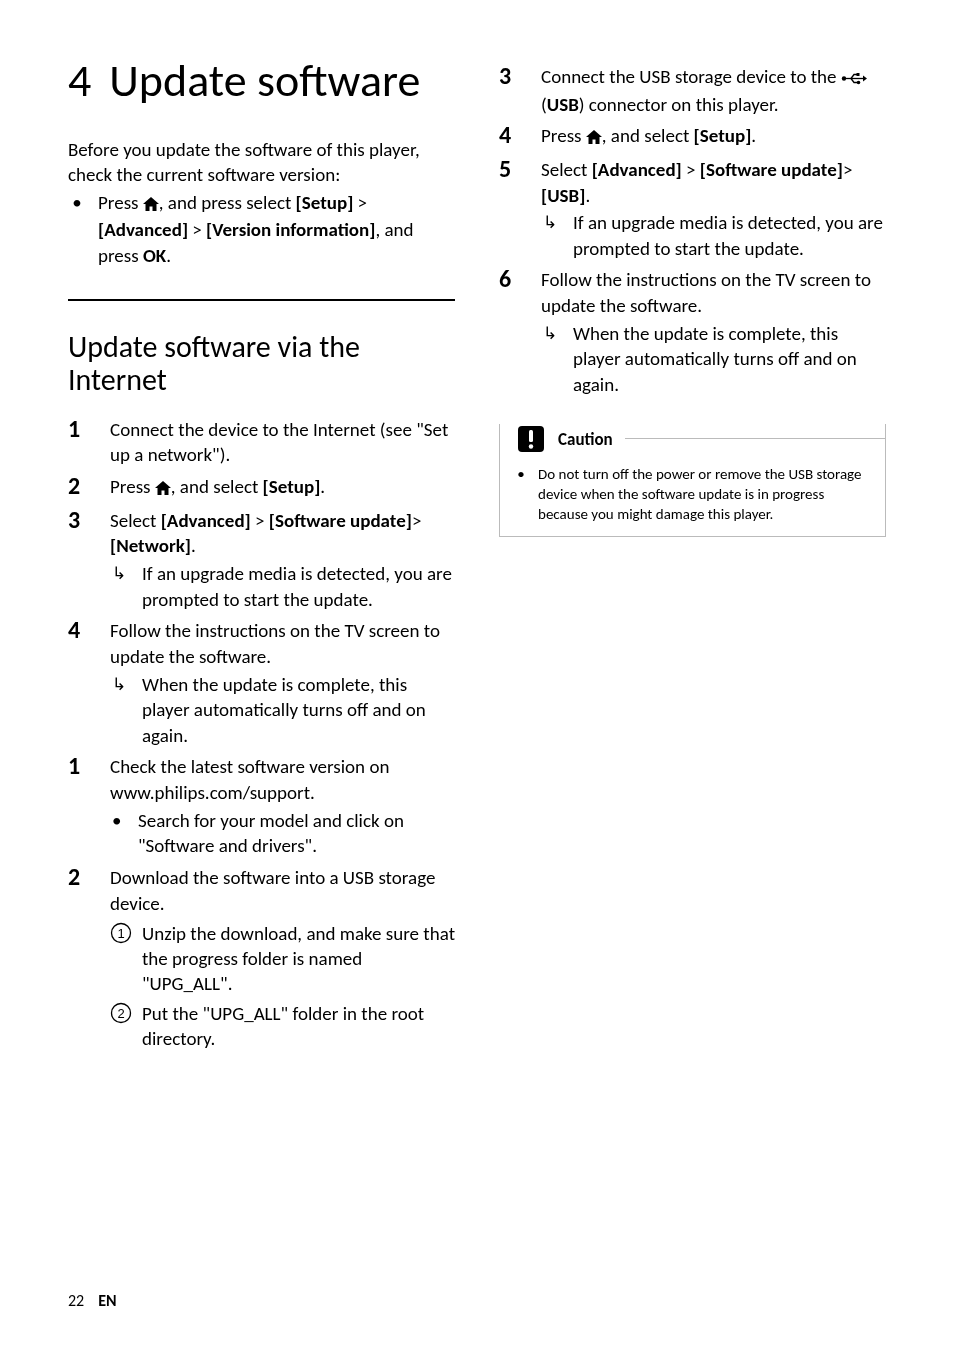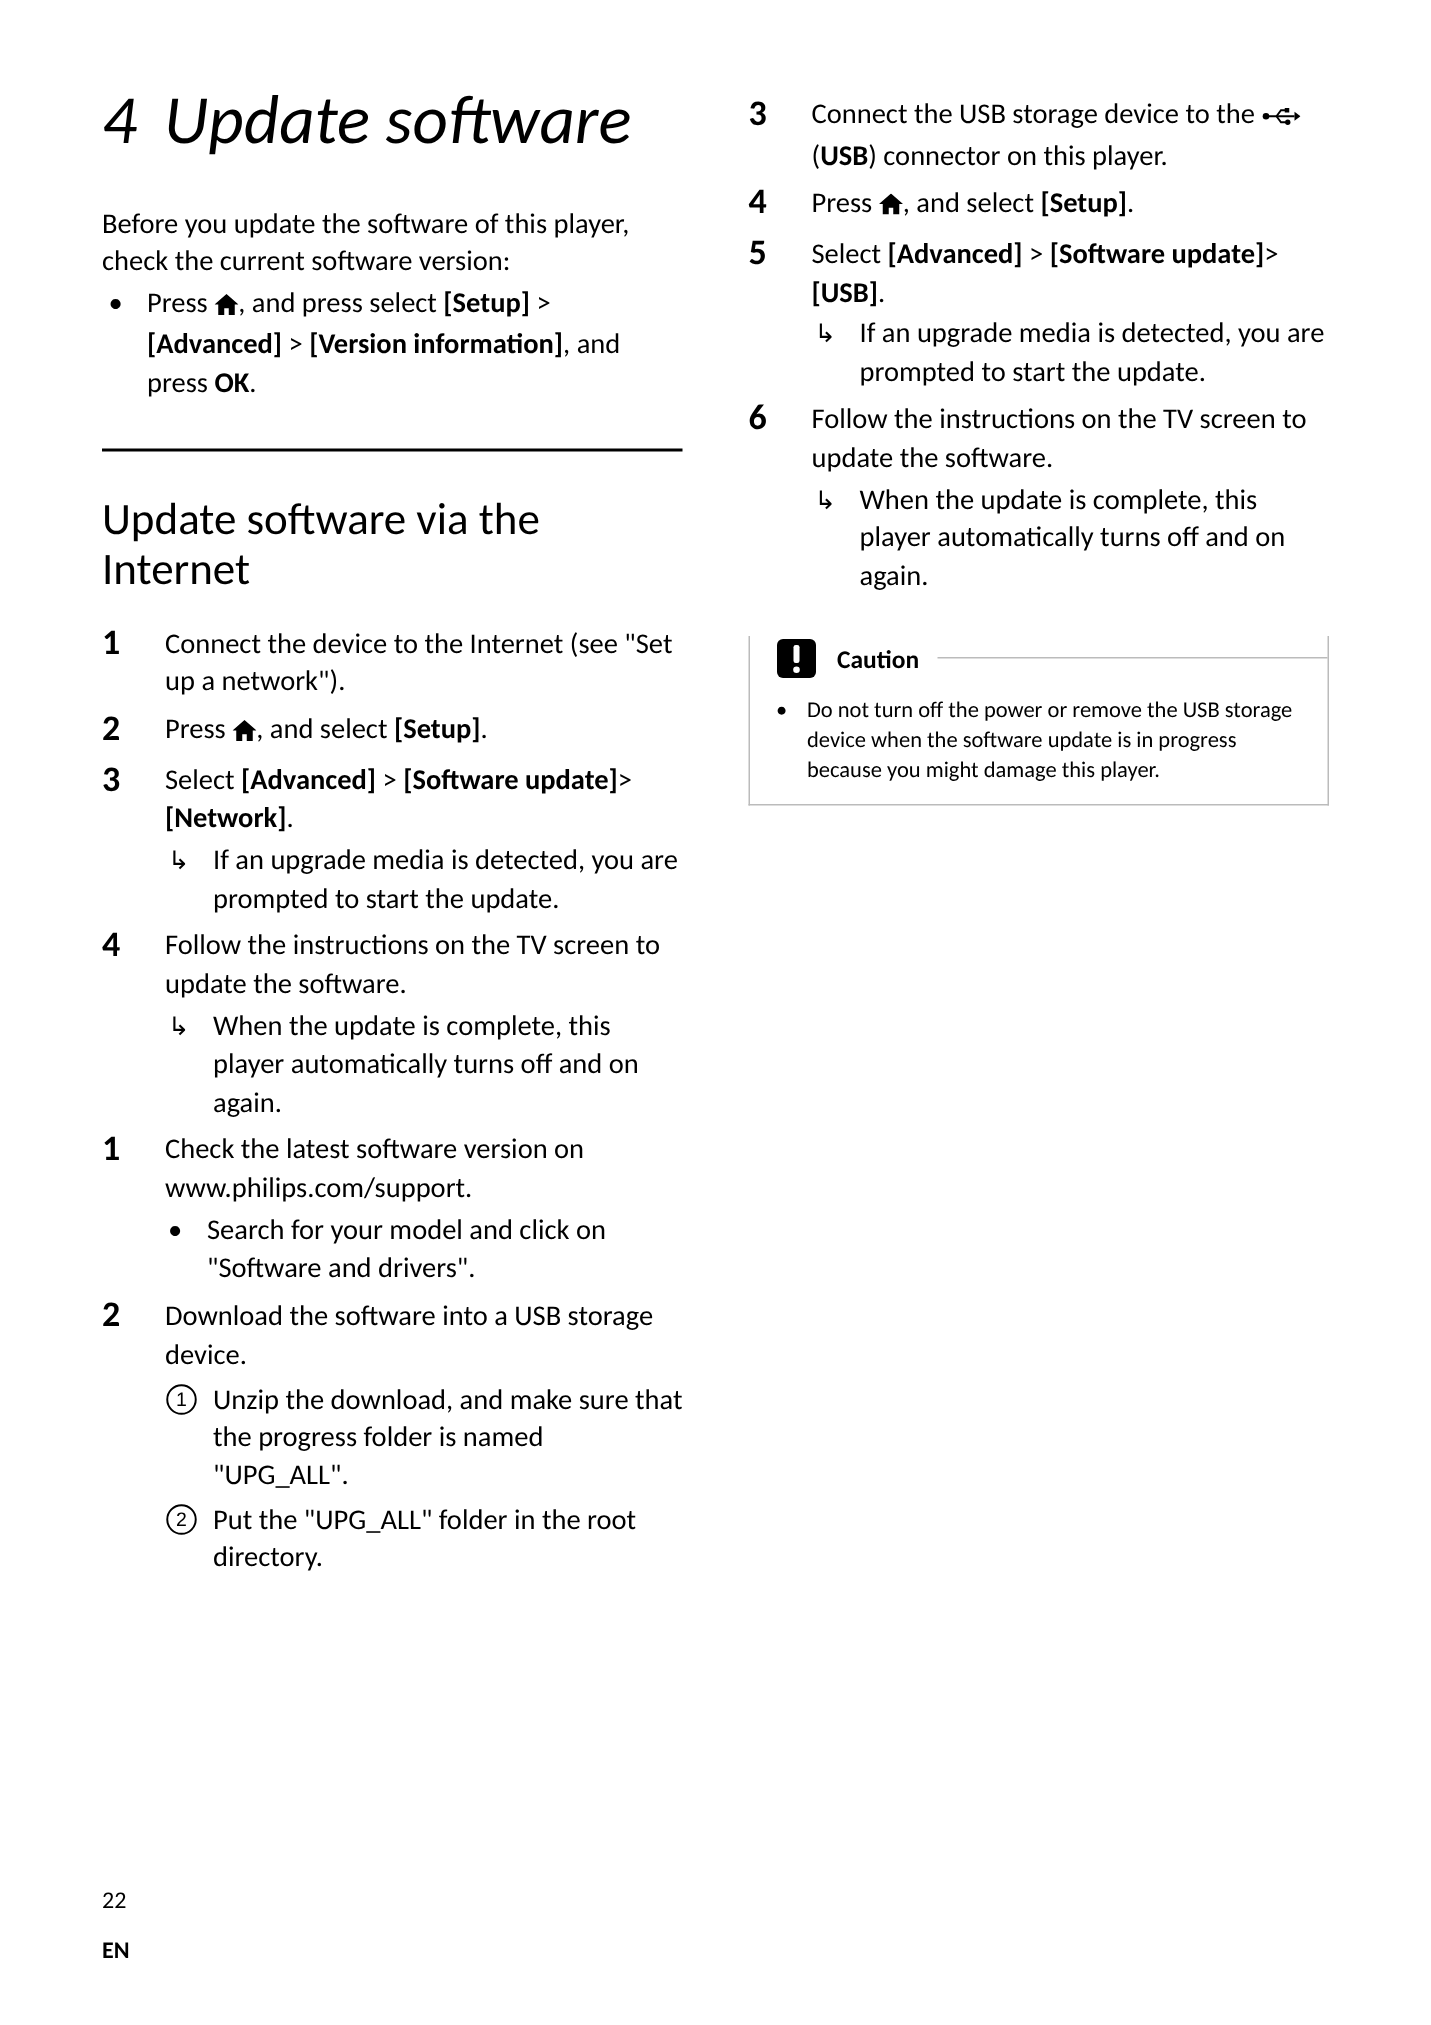--- a/index.html
+++ b/index.html
@@ -26,21 +26,20 @@
     gap: 44px;
   }
   .col {
     width: 50%;
   }
   h1.chapter {
     font-size: 46px;
     font-weight: 300;
     margin: 0 0 34px 0;
     line-height: 1.05;
-    font-style: italic;
   }
   h1.chapter .num {
     display: inline-block;
     margin-right: 18px;
   }
   .intro {
     font-size: 19px;
     line-height: 1.3;
     margin-bottom: 2px;
   }
@@ -148,21 +147,20 @@
   .caution-body .bullet {
     font-size: 15px;
     gap: 10px;
   }
   .footer {
     margin-top: auto;
     font-size: 16px;
     display: flex;
     align-items: baseline;
     gap: 14px;
-    flex-direction: column;
   }
   .footer .lang { font-weight: 700; }
   .home-icon, .usb-icon, .result-icon, .caution-icon {
     display: inline-block;
     vertical-align: -2px;
   }
   .home-icon svg, .usb-icon svg { display: inline; }
 </style>
 </head>
 <body>

